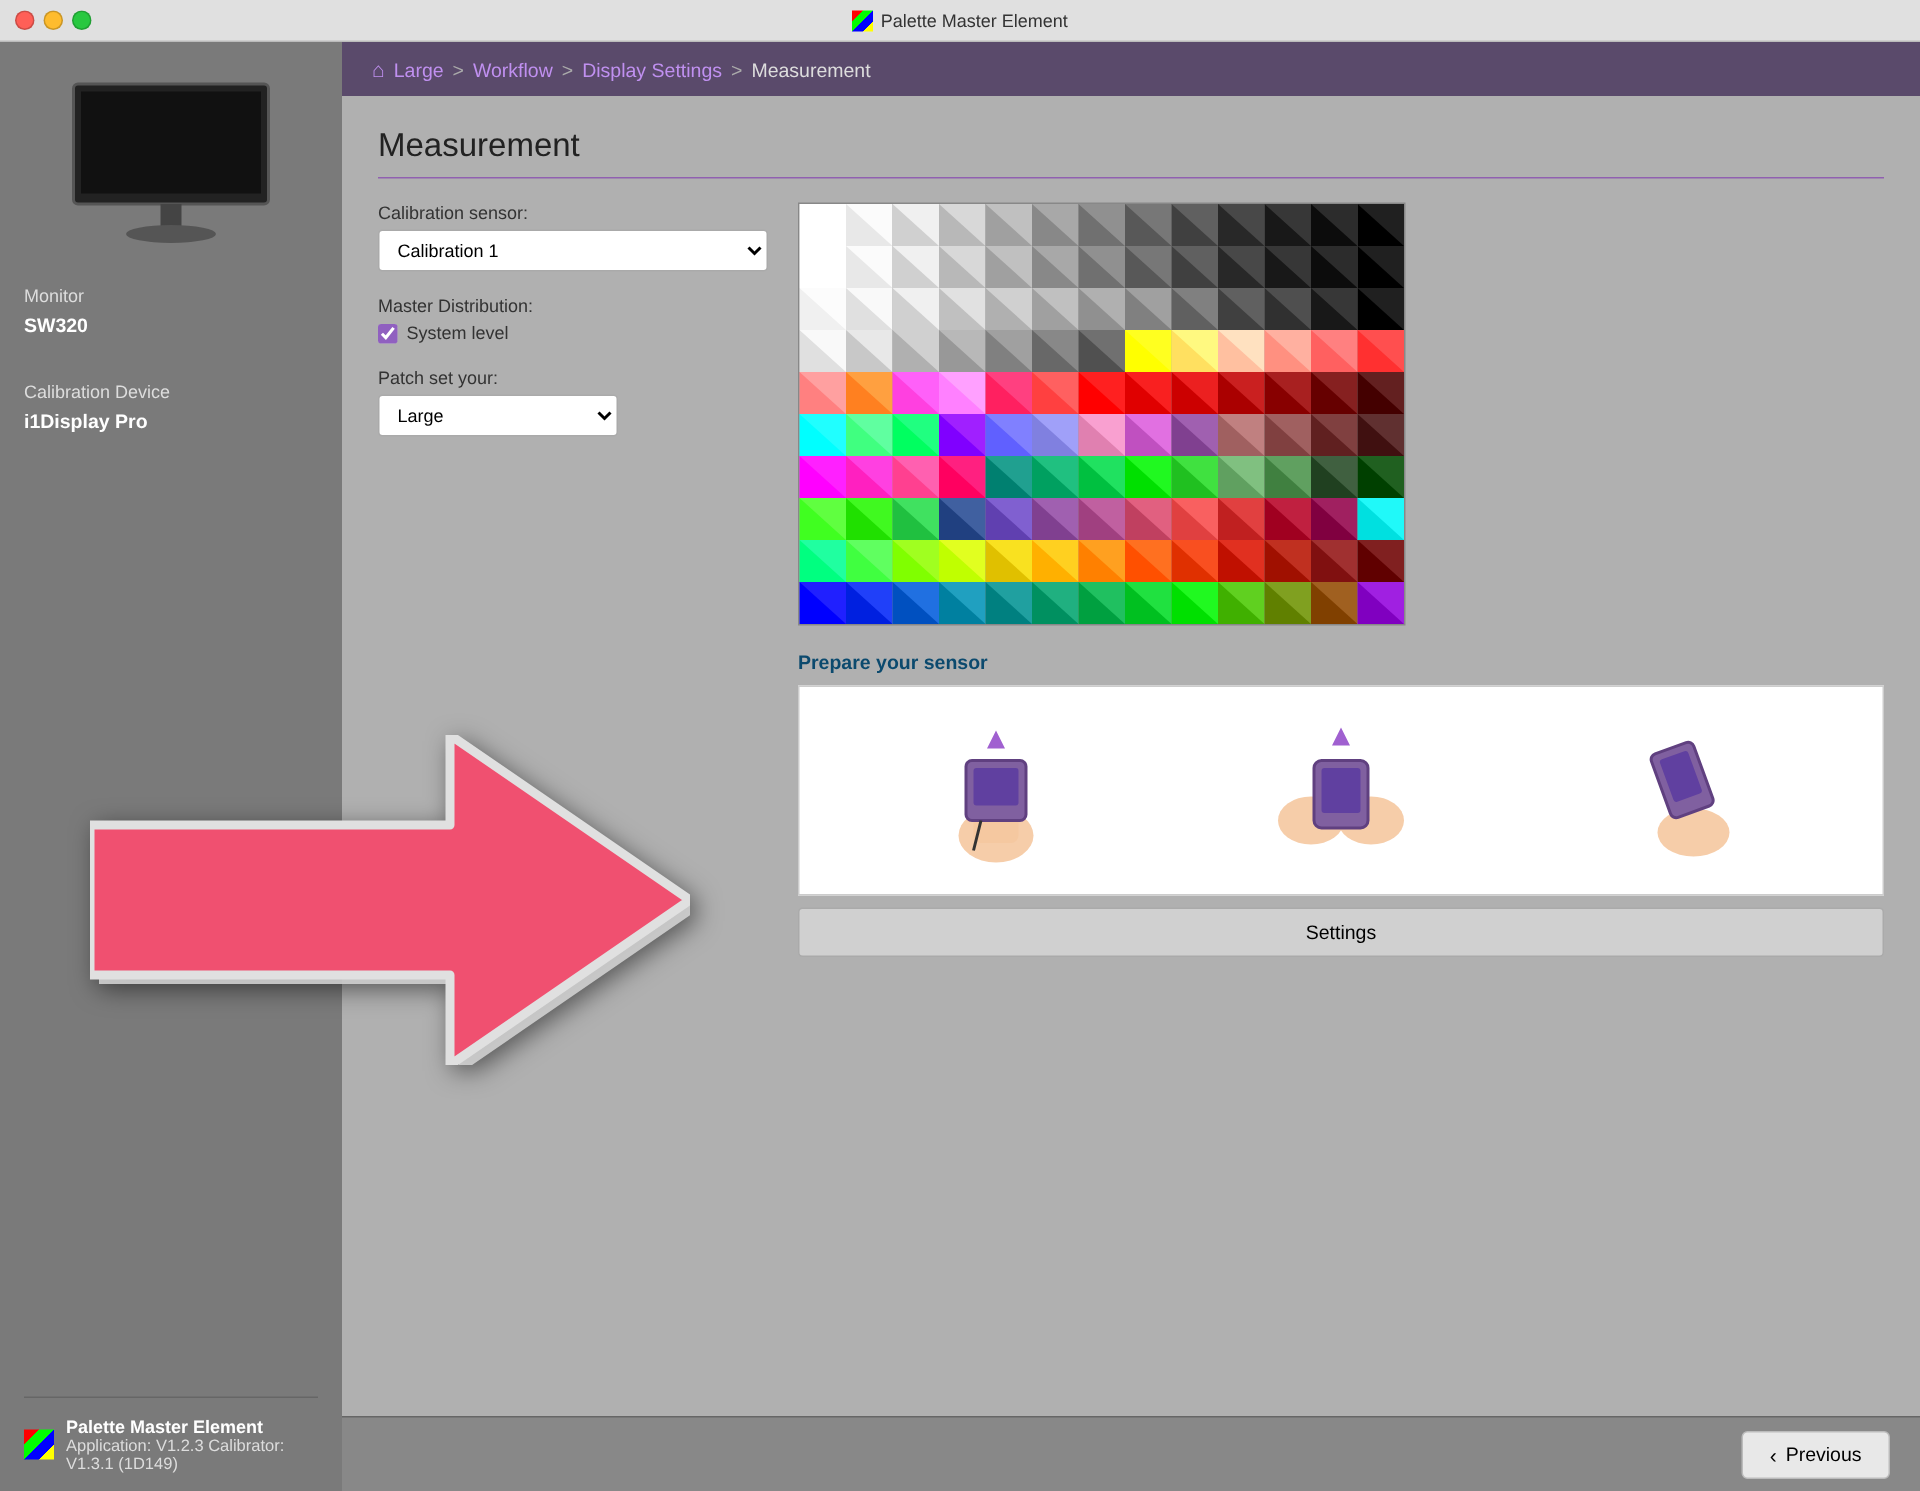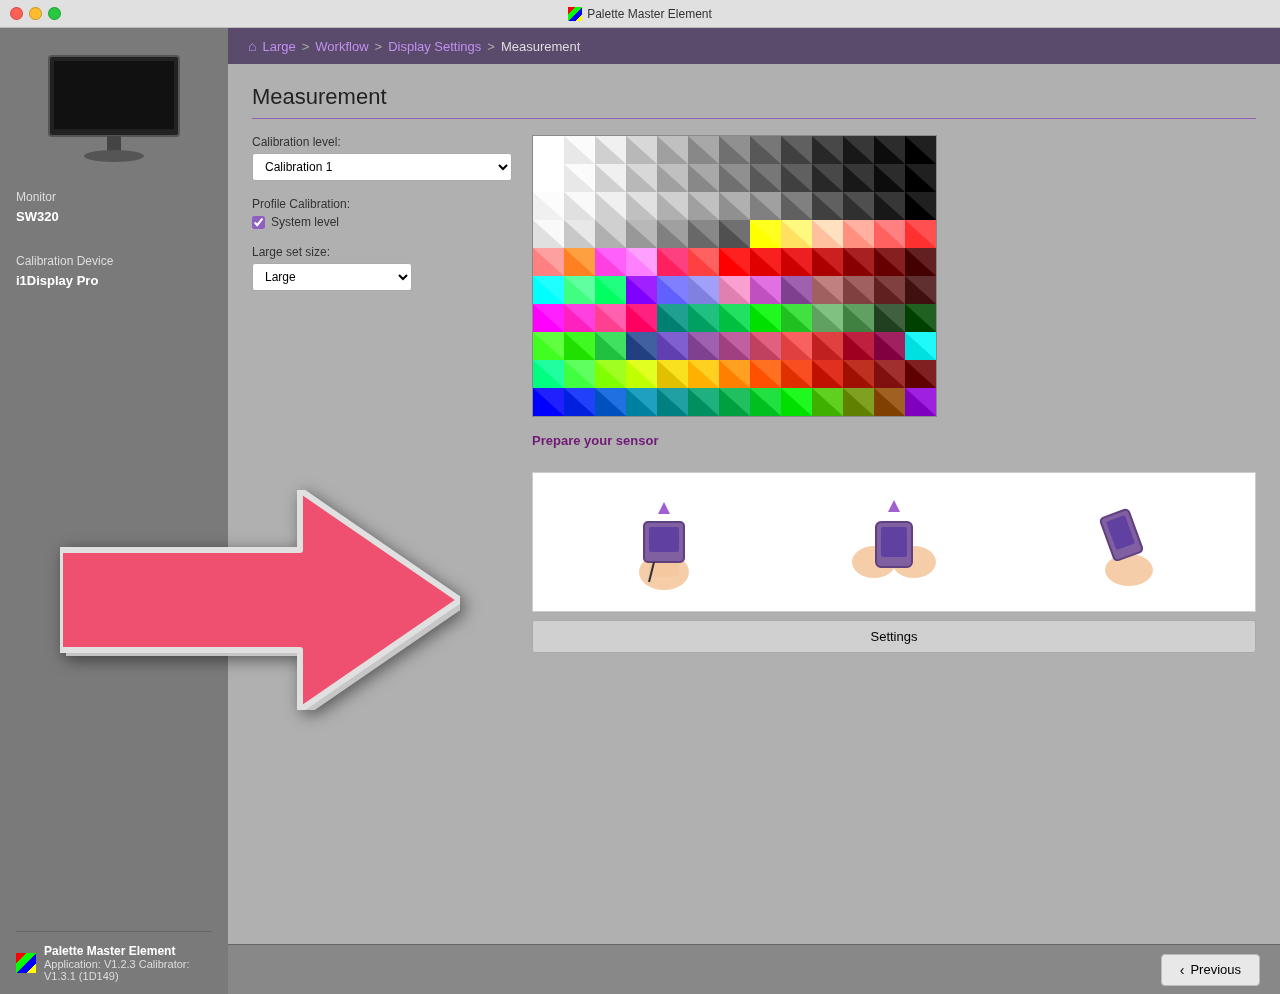--- a/index.html
+++ b/index.html
@@ -235,22 +235,22 @@
       accent-color: #9060c0;
     }
 
     
     .sensor-section {
       margin-top: 12px;
     }
     .sensor-title {
       font-size: 13px;
       font-weight: bold;
-      color: #701a75;
-      margin-bottom: 24px;
+      color: #0c4a6e;
+      margin-bottom: 8px;
     }
     .sensor-images {
       background: #fff;
       border: 1px solid #ccc;
       padding: 16px;
       display: flex;
       justify-content: space-around;
       align-items: center;
       min-height: 140px;
     }
@@ -376,41 +376,41 @@
     </div>
 
     <div class="content-area">
       <h1 class="page-title">Measurement</h1>
 
       <div class="content-columns">
 
         <div class="left-panel">
 
           <div class="field-group">
-            <label class="field-label">Calibration level:</label>
+            <label class="field-label">Calibration sensor:</label>
             <select class="form-select">
               <option>Calibration 1</option>
               <option>Calibration 2</option>
               <option>Calibration 3</option>
             </select>
           </div>
 
 
           <div class="field-group">
-            <label class="field-label">Profile Calibration:</label>
+            <label class="field-label">Master Distribution:</label>
             <div class="checkbox-row">
               <input type="checkbox" id="sysLevel" checked="" style="">
               <label for="sysLevel">System level</label>
             </div>
           </div>
 
 
 
           <div class="field-group">
-            <label class="field-label">Large set size:</label>
+            <label class="field-label">Patch set your:</label>
             <select class="form-select" style="width:160px;">
               <option>Small</option>
               <option>Medium</option>
               <option selected="">Large</option>
               <option>Extra Large</option>
             </select>
           </div>
         </div>
 
         <div class="right-panel">

